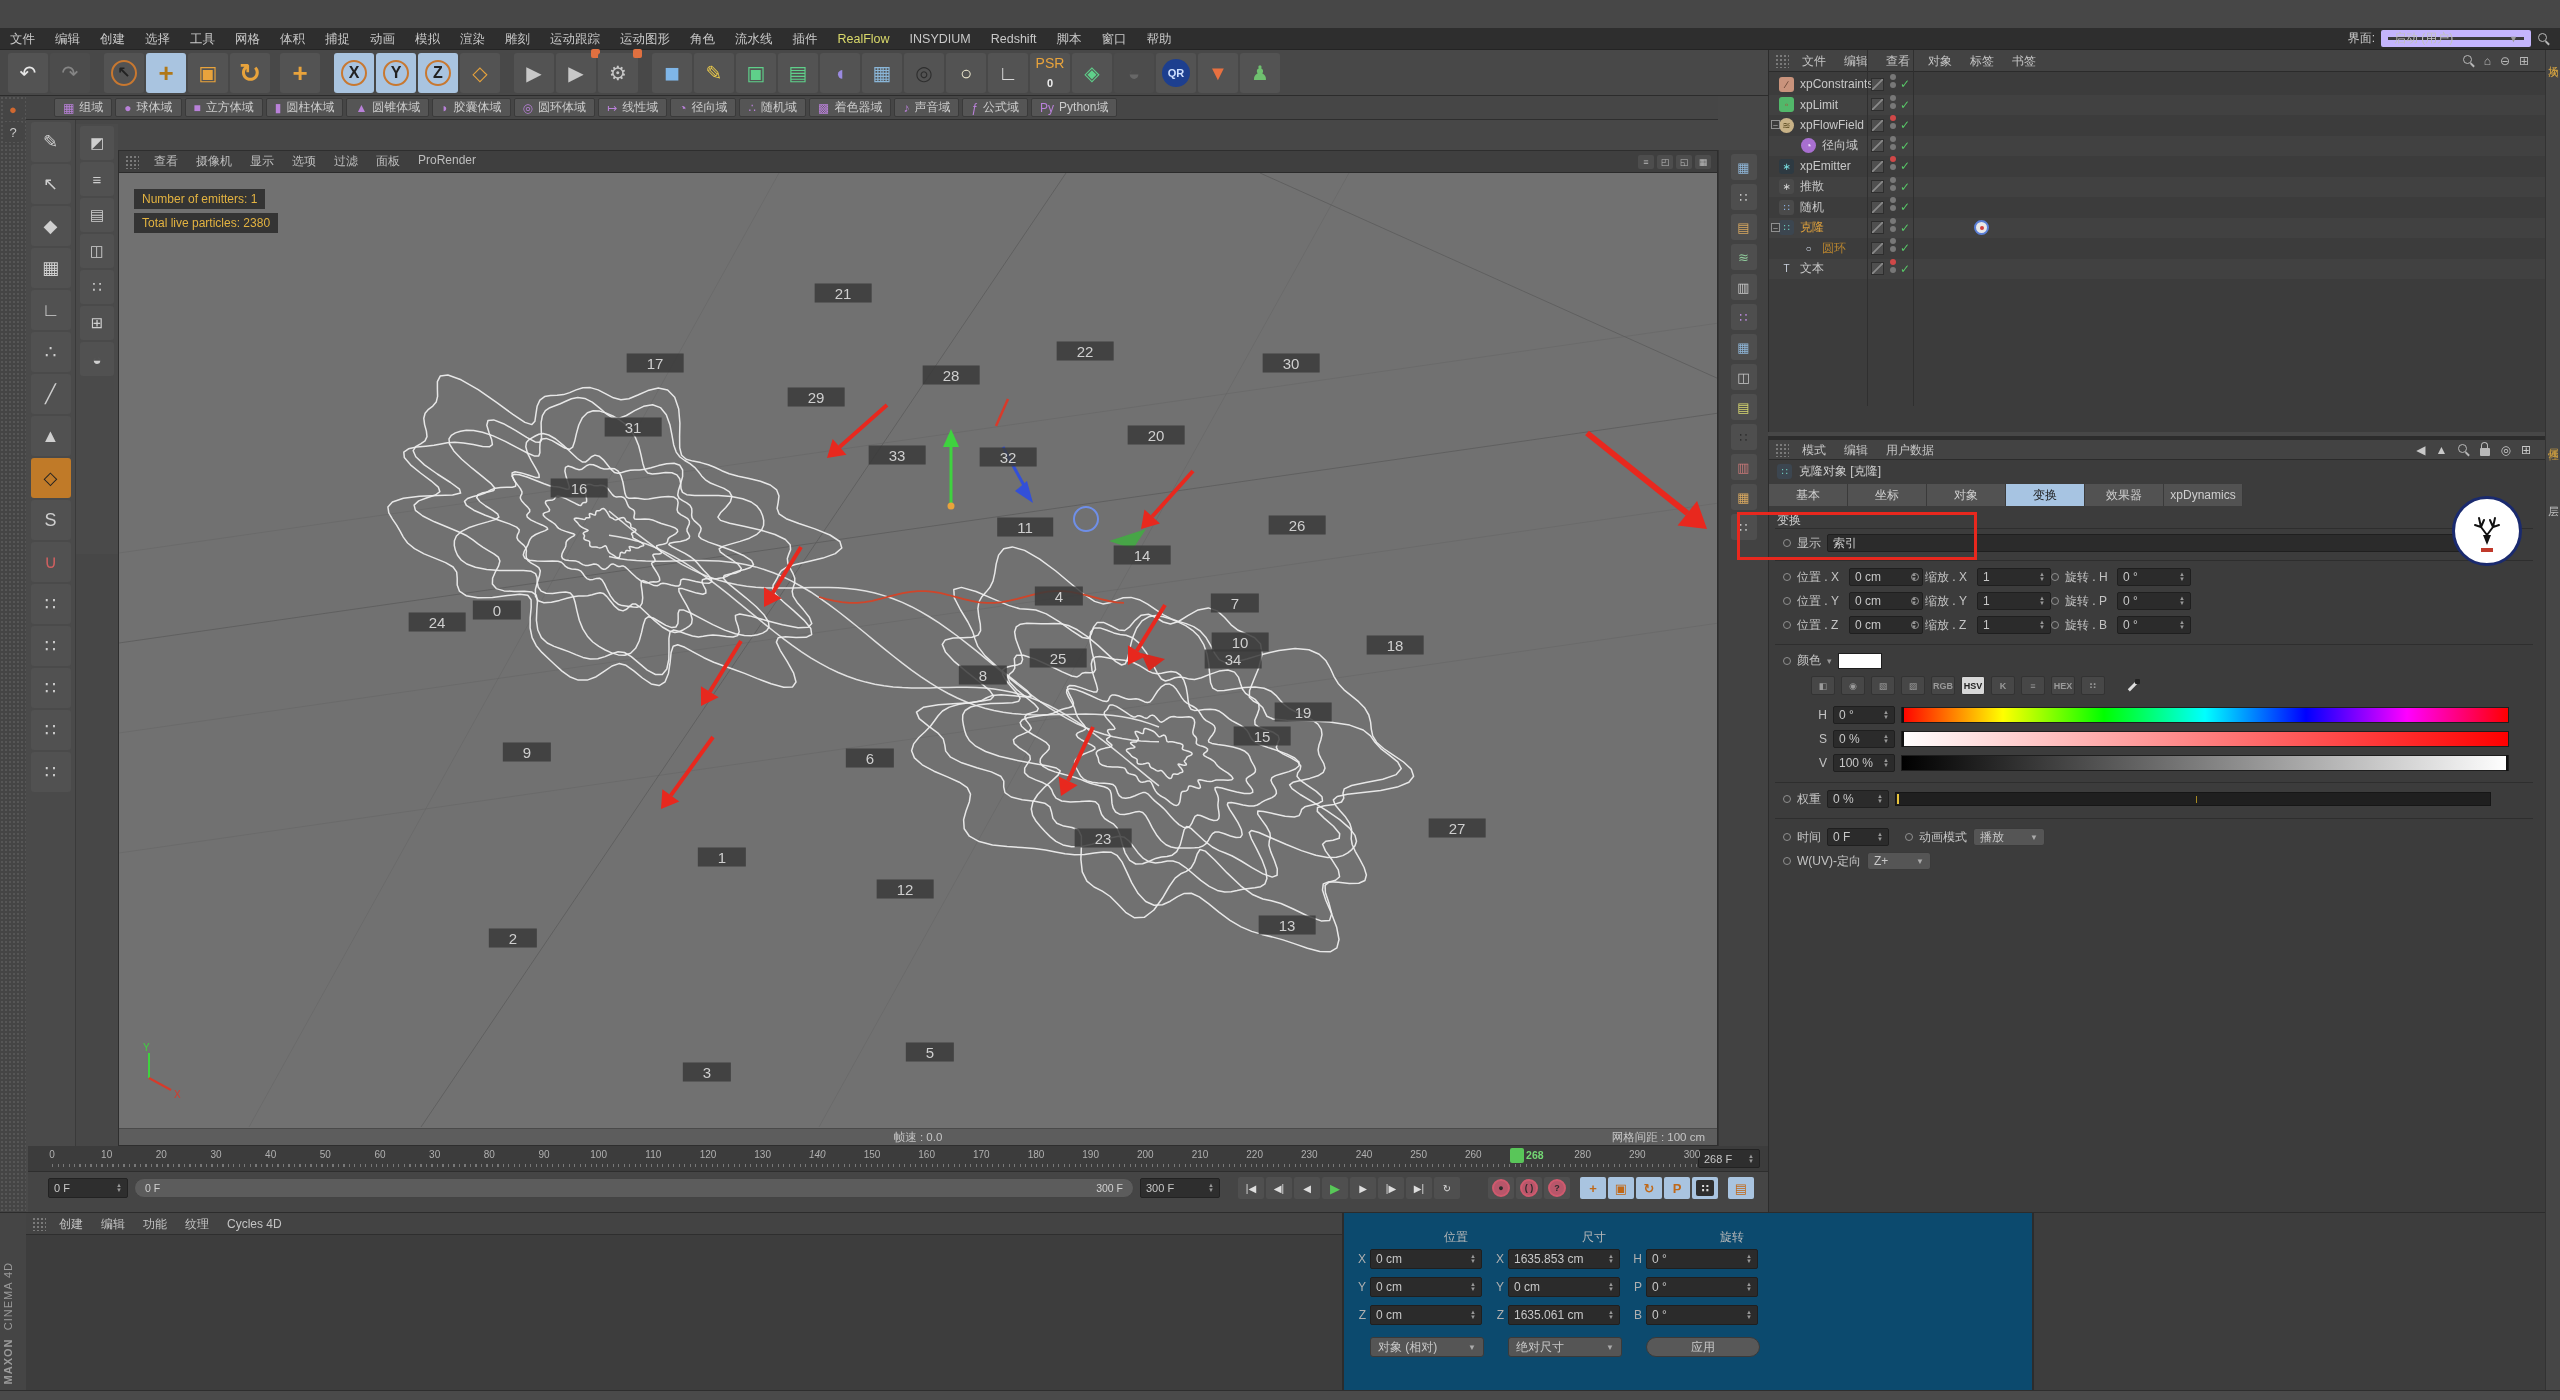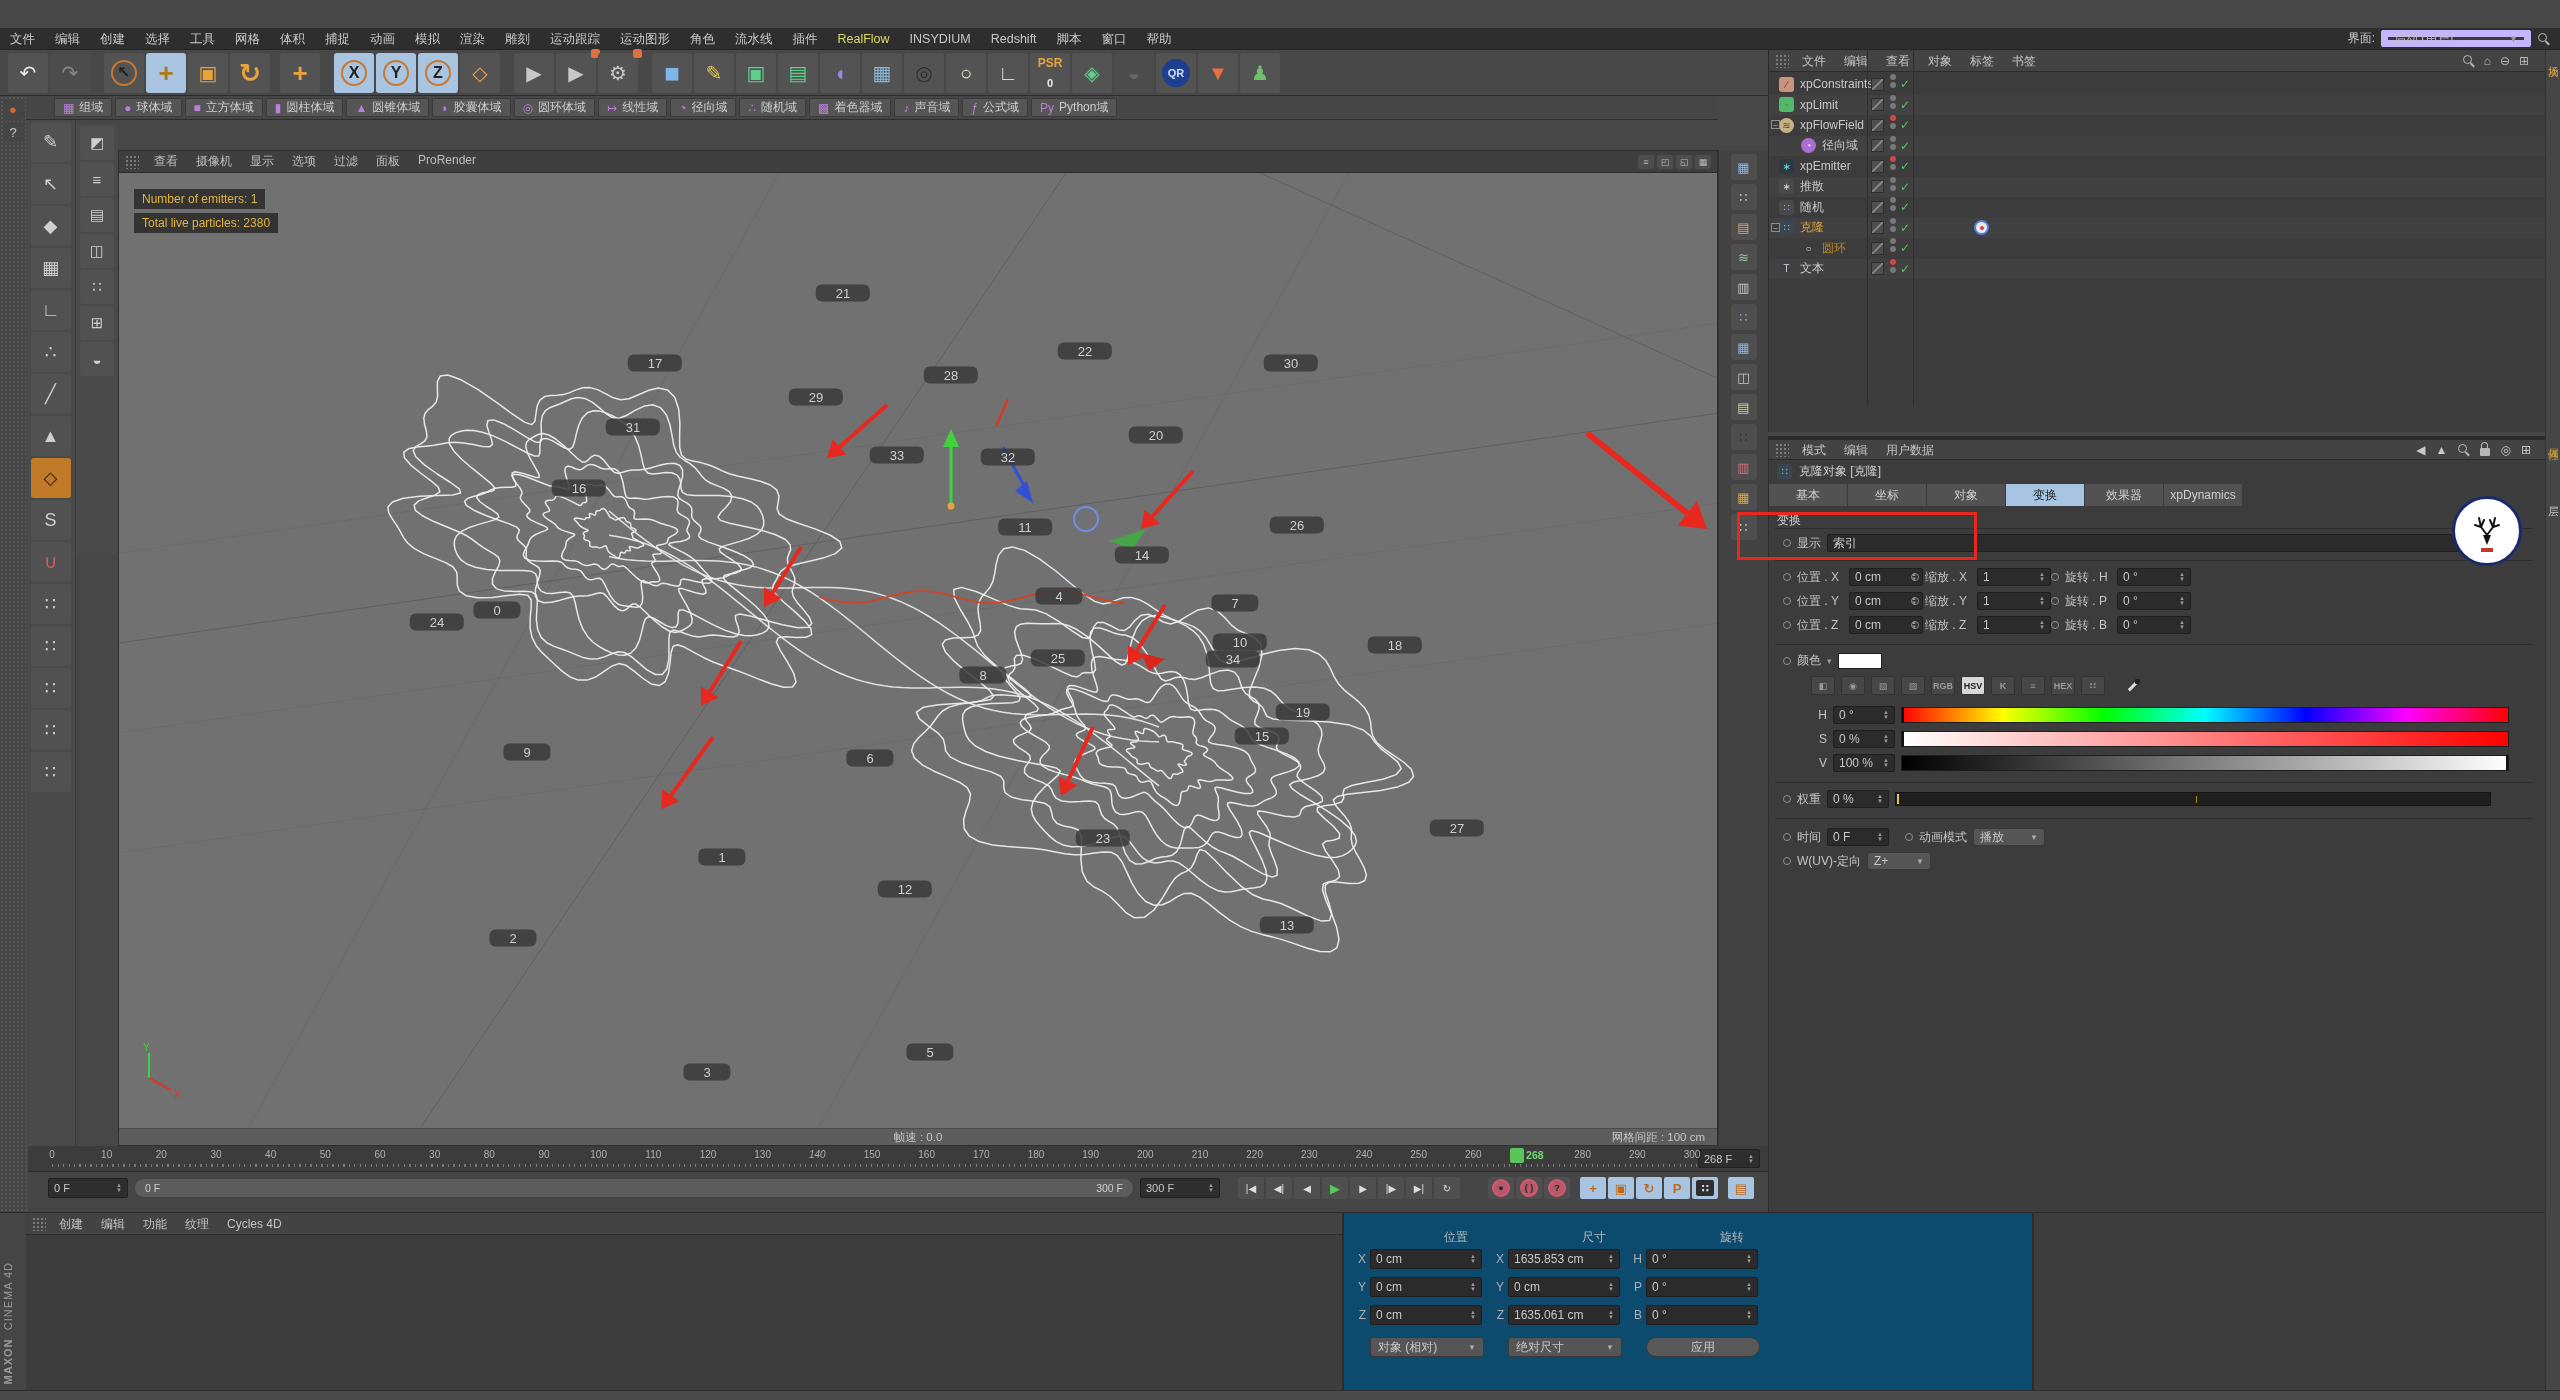--- a/index.html
+++ b/index.html
@@ -56,22 +56,22 @@
         background-image:radial-gradient(#7a7a7a 1px,transparent 1px);background-size:4px 4px;}
   #vp-menu .vmi{padding:0 9px;}
   #vp-corner{margin-left:auto;display:flex;gap:3px;padding-right:6px;}
   #vp-corner .ci{width:16px;height:14px;background:#4d4d4d;border-radius:2px;font-size:9px;color:#bbb;
                  display:flex;align-items:center;justify-content:center;}
   #vp-canvas{position:absolute;left:0;top:22px;width:1598px;height:956px;overflow:hidden;}
   #vp-status{position:absolute;left:0;bottom:0;width:100%;height:17px;background:#5d5d5d;font-size:11.5px;
              color:#c6c6c6;display:flex;align-items:center;border-top:1px solid #4a4a4a;}
   #tooltip{position:absolute;left:15px;top:16px;z-index:30;font-size:12px;color:#e3b341;}
   #tooltip div{background:#2d2d2dE6;padding:3px 8px;margin-bottom:4px;width:max-content;}
-  .badge{position:absolute;z-index:12;background:rgba(58,58,58,.85);color:#cfcfcf;font-size:13px;
-         padding:1px 20px;border-radius:6px;transform:translate(-50%,-50%);}
+  .badge{position:absolute;z-index:12;background:rgba(58,58,58,.85);color:#cfcfcf;font-size:15px;
+         padding:1px 20px;border-radius:0;transform:translate(-50%,-50%);}
   
   #timeline{left:28px;top:1146px;width:1740px;height:66px;background:#454545;}
   #ruler{position:absolute;left:0;top:0;width:100%;height:26px;background:#3c3c3c;border-bottom:1px solid #2e2e2e;}
   .tick-label{position:absolute;top:3px;font-size:10px;color:#b0b0b0;transform:translateX(-50%);}
   #framedots{position:absolute;left:24px;top:18px;width:1648px;height:3px;
              background-image:repeating-linear-gradient(to right,#777 0 1px,transparent 1px 5.5px);}
   #playhead{position:absolute;width:14px;height:15px;background:#59c659;top:2px;border-radius:2px;}
   #curframe{position:absolute;right:8px;top:3px;width:62px;height:19px;background:#2e2e2e;border:1px solid #222;
             font-size:11px;color:#c8c8c8;display:flex;align-items:center;padding:0 5px;border-radius:2px;}
   #rangerow{position:absolute;left:0;top:30px;width:100%;height:24px;display:flex;align-items:center;}
@@ -297,21 +297,21 @@
       <div class="tb-btn">
         <span style="color: rgb(46, 46, 46);">◎</span>
       </div>
       <div class="tb-btn">
         <span style="color: rgb(240, 234, 208);">○</span>
       </div>
       <div class="tb-btn">
         <span style="color: rgb(216, 216, 216);">∟</span>
       </div>
       <div class="tb-btn">
-        <span style="font-size: 12px; font-weight: bold; color: rgb(232, 163, 60);">PSR</span>
+        <span style="font-size: 14px; font-weight: normal; color: rgb(232, 163, 60);">PSR</span>
         <span style="font-size: 11px; font-weight: bold; color: rgb(238, 238, 238);">0</span>
       </div>
       <div class="tb-btn">
         <span style="color: rgb(95, 208, 138);">◈</span>
       </div>
       <div class="tb-btn dis">
         <span style="color: rgb(154, 154, 154);">◒</span>
       </div>
       <div class="tb-btn">
         <span style="width: 28px; height: 28px; border-radius: 50%; background: rgb(29, 63, 143); color: rgb(207, 224, 255); font-size: 11px; font-weight: bold; display: flex; align-items: center; justify-content: center;">QR</span>

